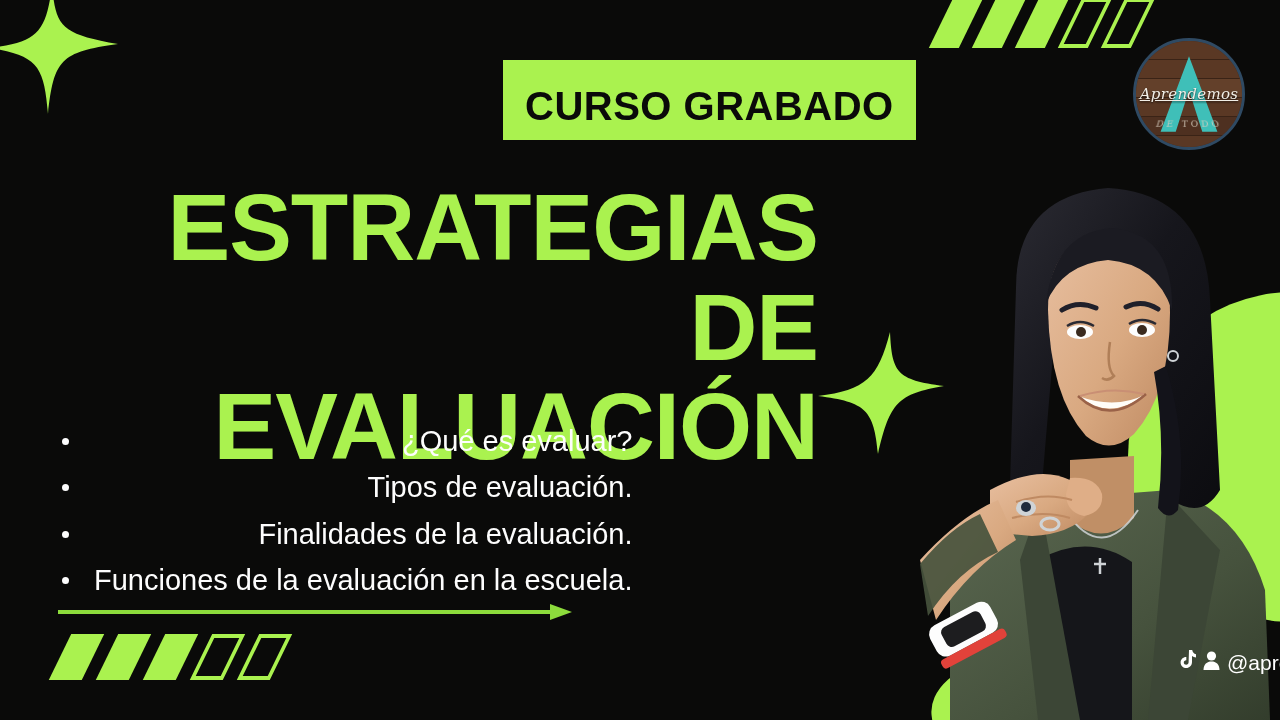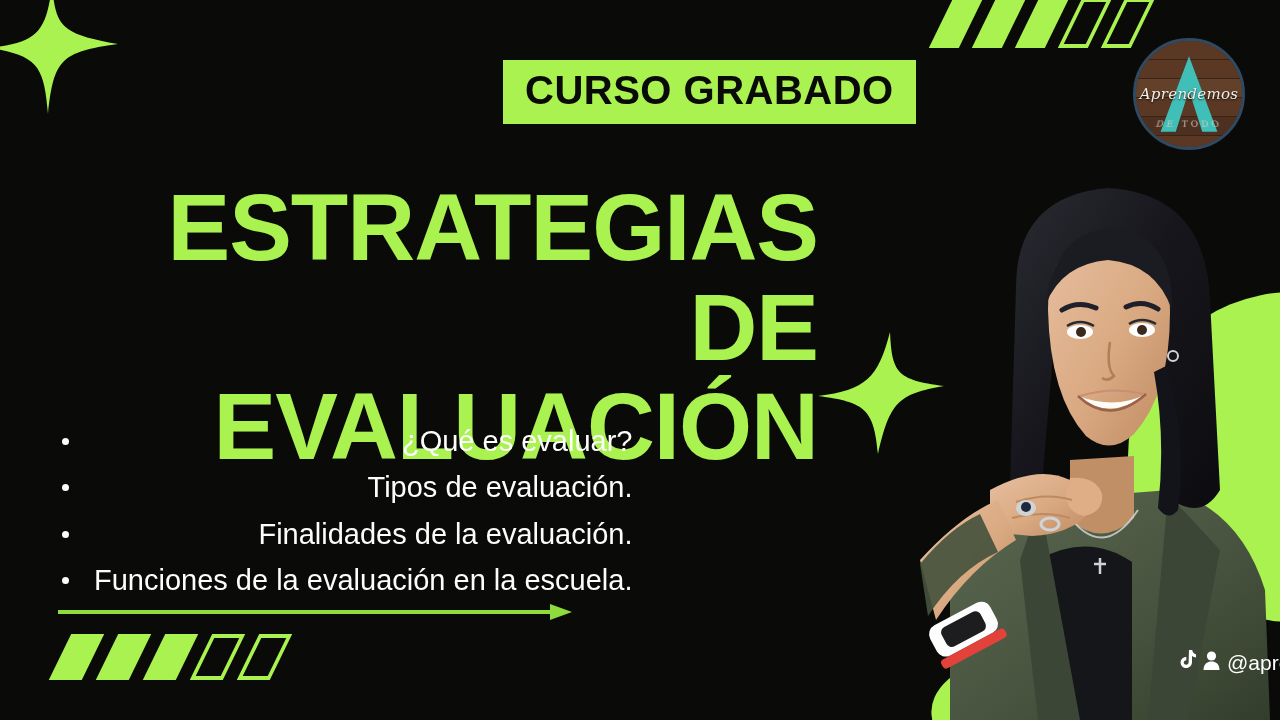--- a/index.html
+++ b/index.html
@@ -109,41 +109,42 @@
     left: 0;
     top: 44px;
     width: 100%;
     text-align: center;
     color: #f2eee6;
     font-size: 15px;
     font-style: italic;
     font-family: "DejaVu Serif", serif;
     letter-spacing: 0.3px;
     text-shadow: 0 1px 2px rgba(0,0,0,.8);
+    text-decoration: underline;
   }
   #logo-sub {
     position: absolute;
     left: 0;
     top: 78px;
     width: 100%;
     text-align: center;
     color: #d8cfc0;
     font-size: 9px;
     letter-spacing: 3px;
     font-family: "DejaVu Serif", serif;
     transform: perspective(40px) rotateX(22deg);
     opacity: .85;
   }
 
   
   #curso-badge {
     position: absolute;
     left: 503px;
     top: 60px;
-    padding: 10px 22px 14px 22px;
+    padding: 26px 22px 14px 22px;
     background: #aaf24f;
     color: #0a0a09;
     font-size: 40px;
     font-weight: bold;
     letter-spacing: 0.5px;
     line-height: 1;
     white-space: nowrap;
   }
 
   

